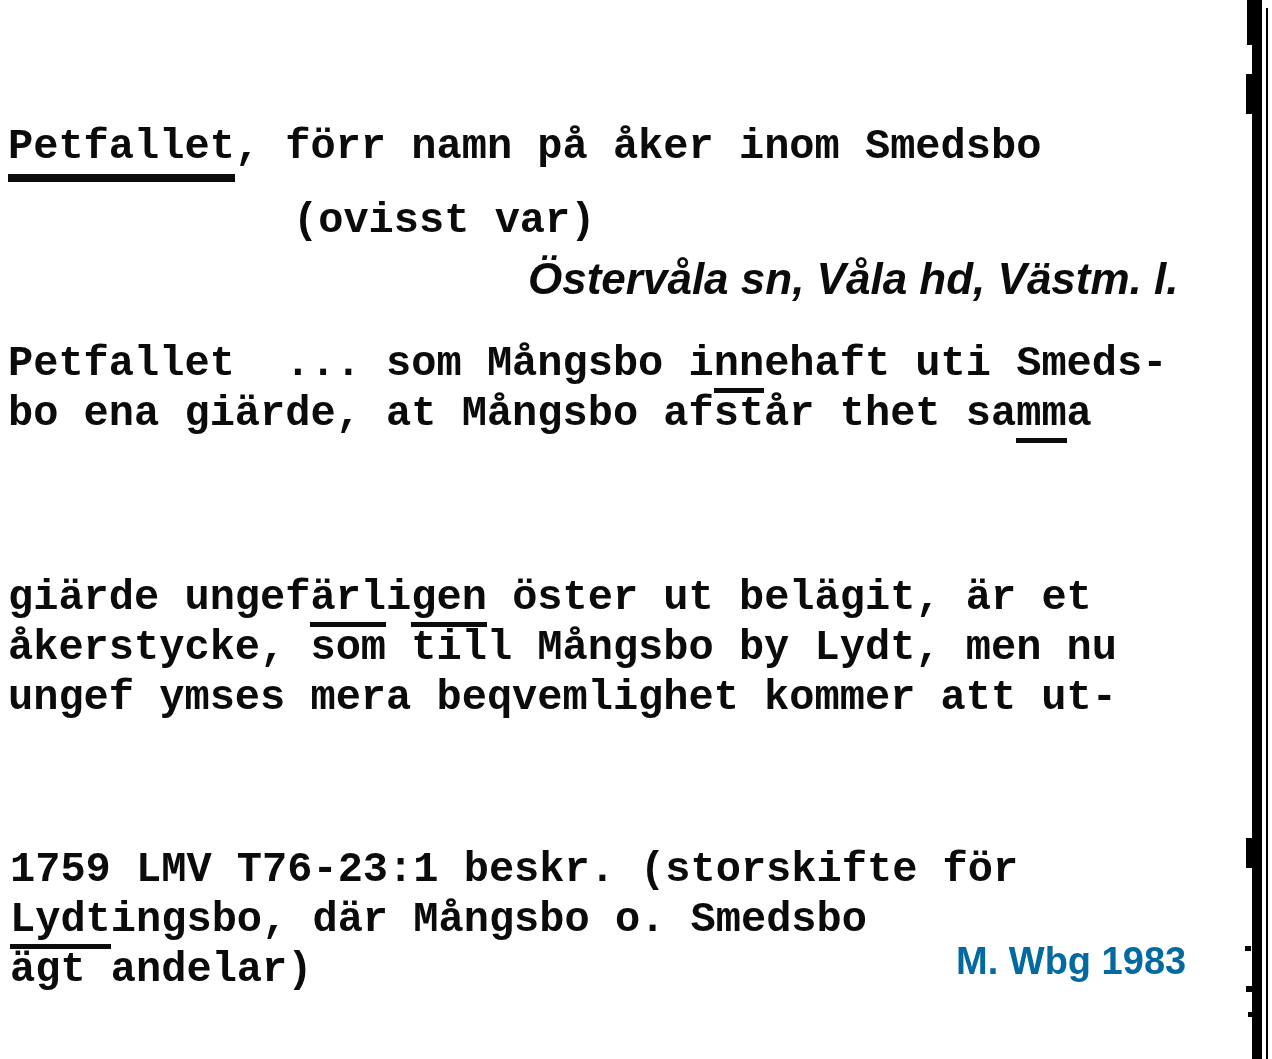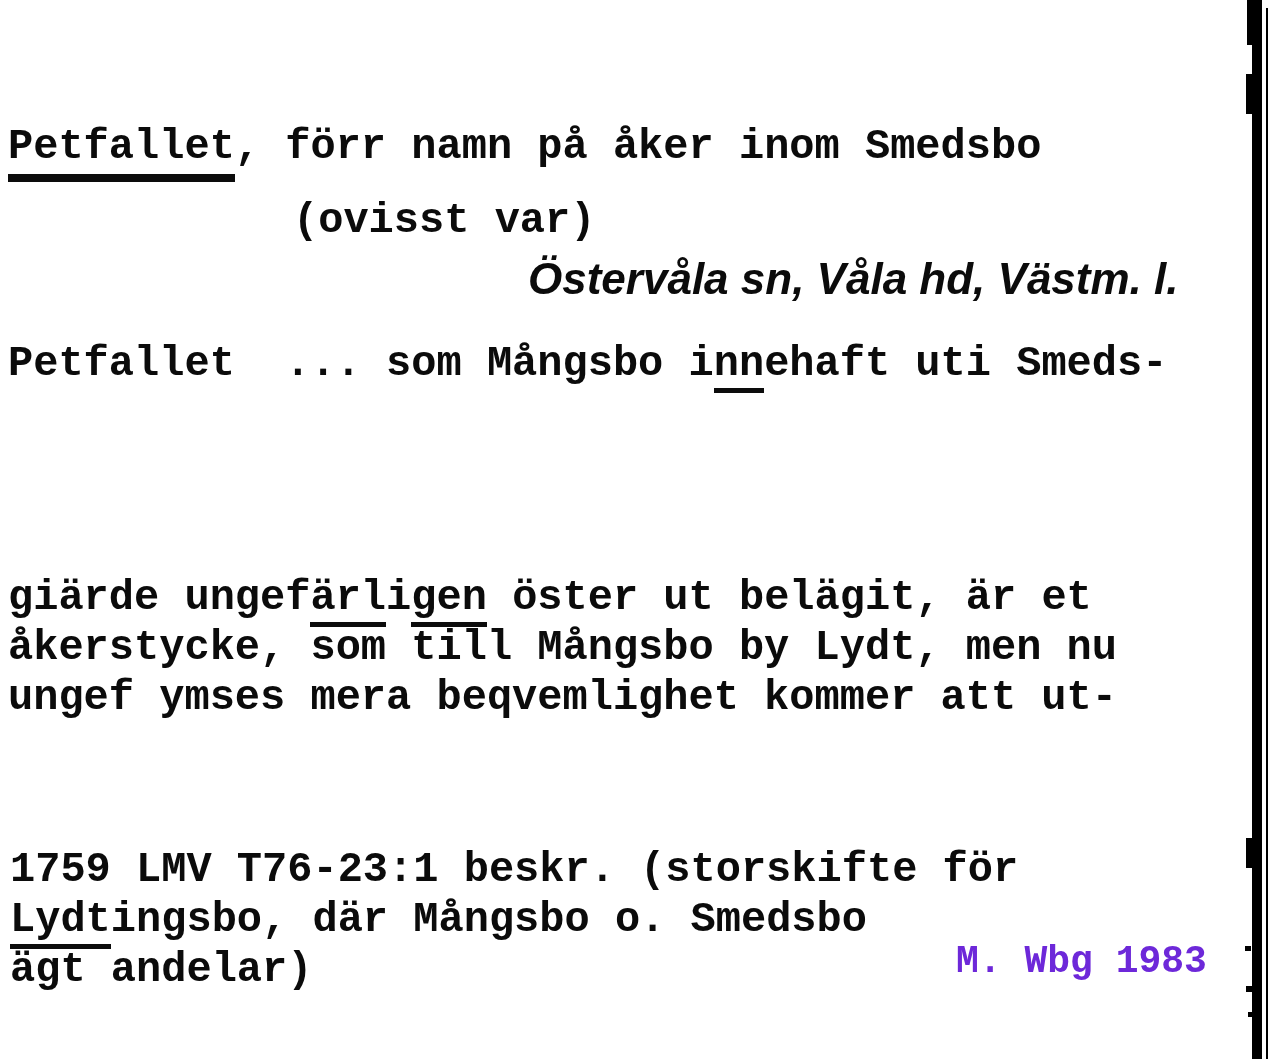--- a/index.html
+++ b/index.html
@@ -27,41 +27,42 @@
   .u-thick { border-bottom: 8px solid #0c0c0c; padding-bottom: 3px; }
   .stamp {
     font-family: "Liberation Sans", sans-serif;
     font-style: italic;
     font-weight: 700;
     font-size: 44px;
     white-space: pre;
     color: #0b0b0b;
   }
   .signature {
-    font-family: Liberation Mono, monospace;
+    font-family: Liberation Sans, sans-serif;
     font-weight: 700;
     font-size: 38px;
     white-space: pre;
-    color: #6d28d9;
+    color: #0369a1;
   }
   .scan-bar, .scan-line, .scan-speck { position: absolute; background: #000; }
 </style>
 </head>
 <body>
 
 <div class="card">
 
   <div class="line abs" style="top:122px; left:8px;"><span class="u-thick">Petfallet</span><span>, förr namn på åker inom Smedsbo</span></div>
 
   <div class="line abs" style="top:196px; left:293px;">(ovisst var)</div>
 
   <div class="stamp abs" style="top:254px; left:528px;">Östervåla sn, Våla hd, Västm. l.</div>
 
   <div class="abs" style="top:332px; left:8px;margin-top:7px;">
       <div class="line"><span>Petfallet  ... som Mångsbo i</span><span class="u">nn</span><span>ehaft uti Smeds-</span></div>
+      <div class="line"><span>bo ena giärde, at Mångsbo afstår thet sa</span><span class="u">mm</span><span>a</span></div>
     </div>
 
   <div class="abs" style="top:573px; left:8px;">
       <div class="line"><span>giärde ungef</span><span class="u">ärl</span><span>i</span><span class="u">gen</span><span> öster ut belägit, är et</span></div>
       <div class="line"><span>åkerstycke, som till Mångsbo by Lydt, men nu</span></div>
       <div class="line"><span>ungef ymses mera beqvemlighet kommer att ut-</span></div>
     </div>
 
   <div class="abs" style="top:845px; left:10px;">
       <div class="line"><span>1759 LMV T76-23:1 beskr. (storskifte för</span></div>

